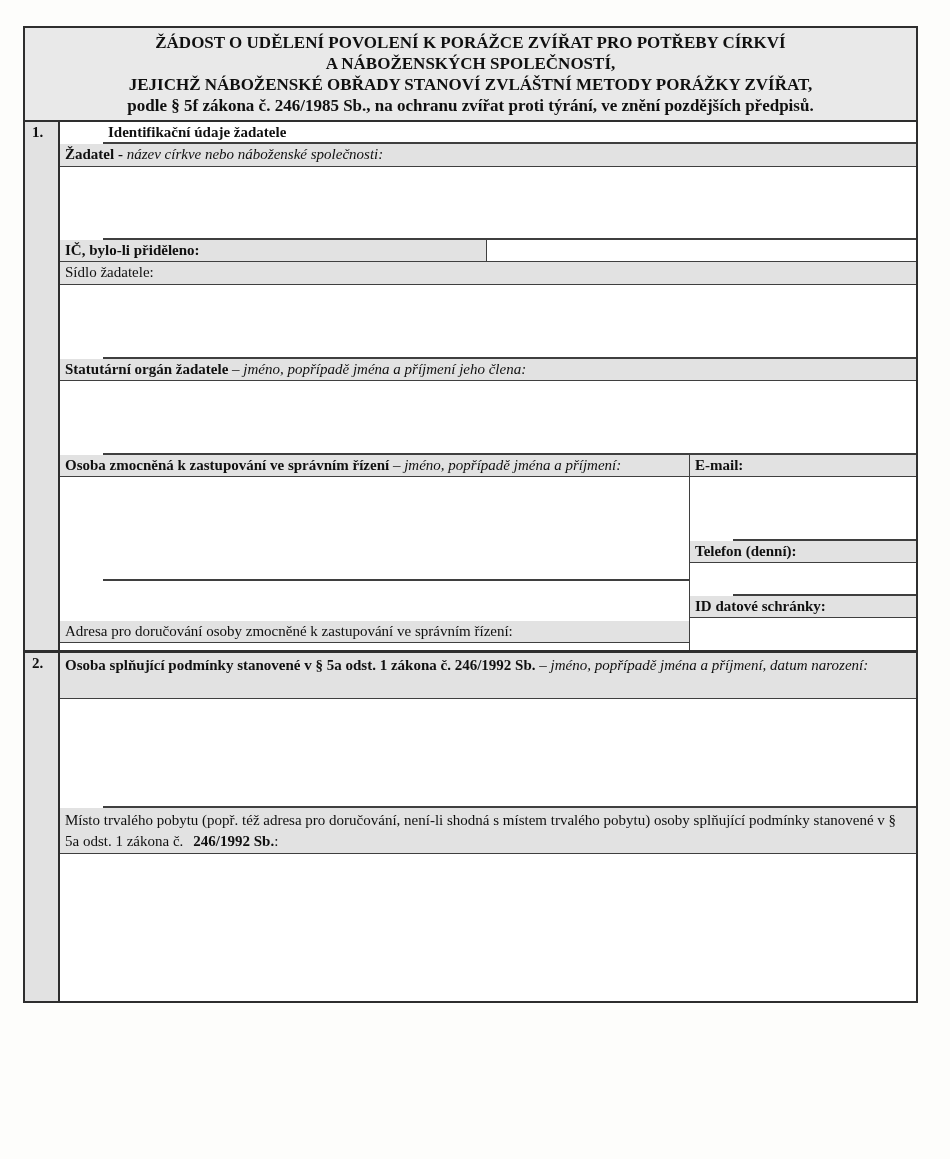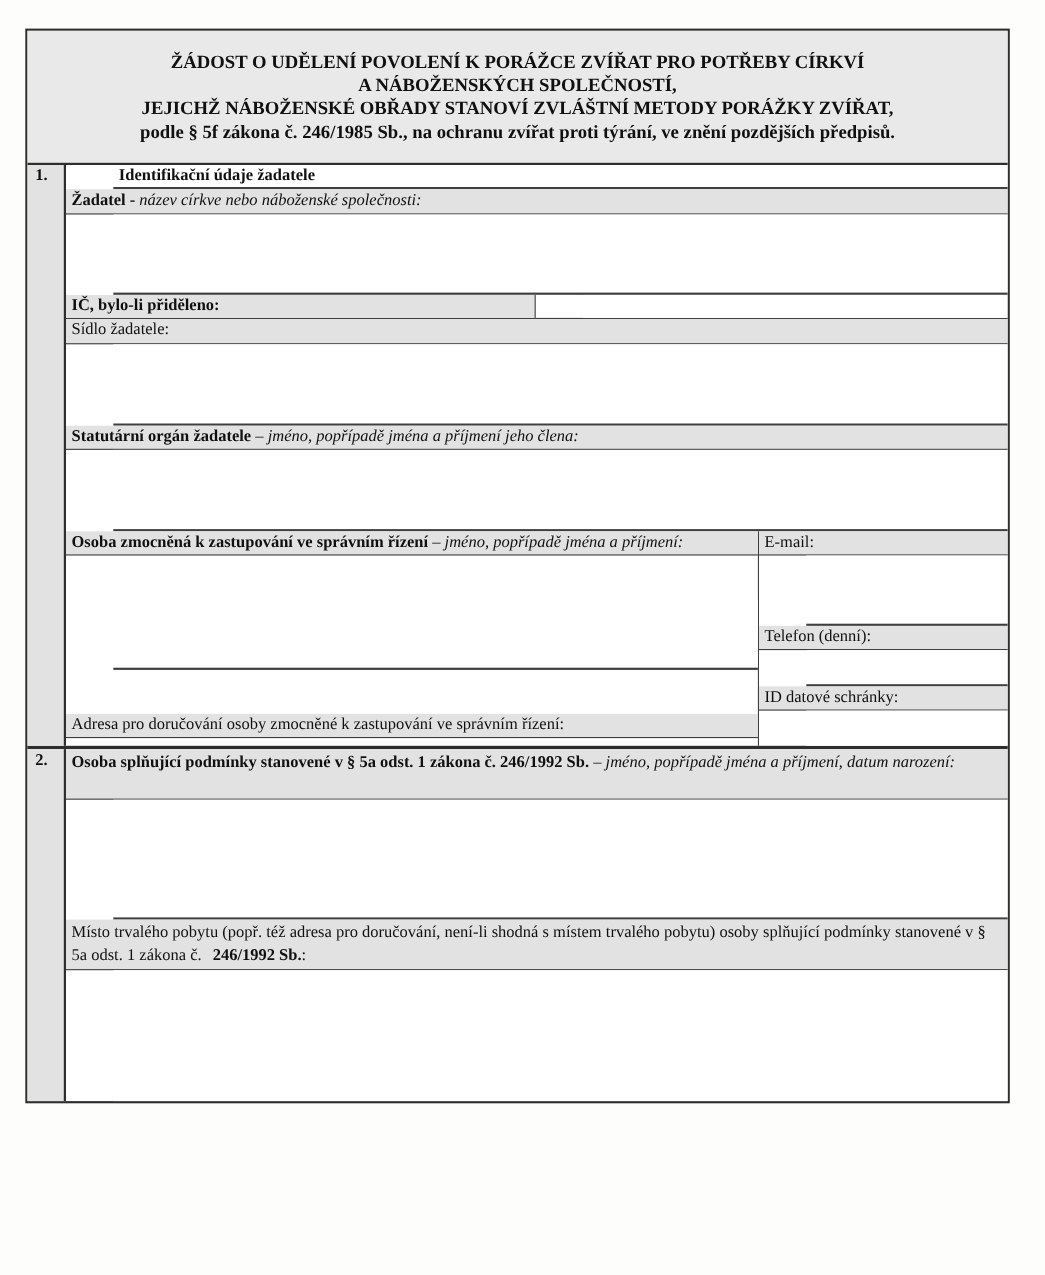--- a/index.html
+++ b/index.html
@@ -9,21 +9,21 @@
   .form-table{
     position:absolute; left:23px; top:26px;
     width:895px; height:977px;
     border:2px solid #2e2e2e;
     background:#ffffff;
     display:flex; flex-direction:column;
   }
 
   
   .title-block{
-    height:122px; background:#e9e9e9;
+    height:94px; background:#e9e9e9;
     border-bottom:2px solid #2e2e2e;
     display:flex; flex-direction:column; justify-content:center; align-items:center;
     text-align:center; font-weight:bold; font-size:17px; line-height:21px;
     padding:0 14px;
   }
 
   
   .section{ display:flex; min-height:0; }
   .sec1{ flex:0 0 531px; border-bottom:3px solid #2e2e2e; }
   .sec2{ flex:1 1 auto; }
@@ -50,21 +50,21 @@
   .sp246{ margin-left:10px; }
 
   
   .split{ display:flex; padding:0;font-weight:bold; }
   .split > .cell{ padding:1px 6px 0 5px; }
   .ic-label{ flex:0 0 427px; border-right:1px solid #3f3f3f; }
   .ic-input{ flex:1 1 auto; }
 
   .twocol{ flex:1 1 auto; display:flex; min-height:0; }
   .col-left{ flex:0 0 630px; border-right:1px solid #3f3f3f; display:flex; flex-direction:column;gap:40px; }
-  .col-right{ flex:1 1 auto; display:flex; flex-direction:column; }
+  .col-right{ flex:1 1 auto; display:flex; flex-direction:column;font-weight:bold; }
 </style>
 </head>
 <body>
 
 <div class="form-table">
 
   <div class="title-block">
     <div>ŽÁDOST O UDĚLENÍ POVOLENÍ K PORÁŽCE ZVÍŘAT PRO POTŘEBY CÍRKVÍ</div>
     <div>A NÁBOŽENSKÝCH SPOLEČNOSTÍ,</div>
     <div>JEJICHŽ NÁBOŽENSKÉ OBŘADY STANOVÍ ZVLÁŠTNÍ METODY PORÁŽKY ZVÍŘAT,</div>

